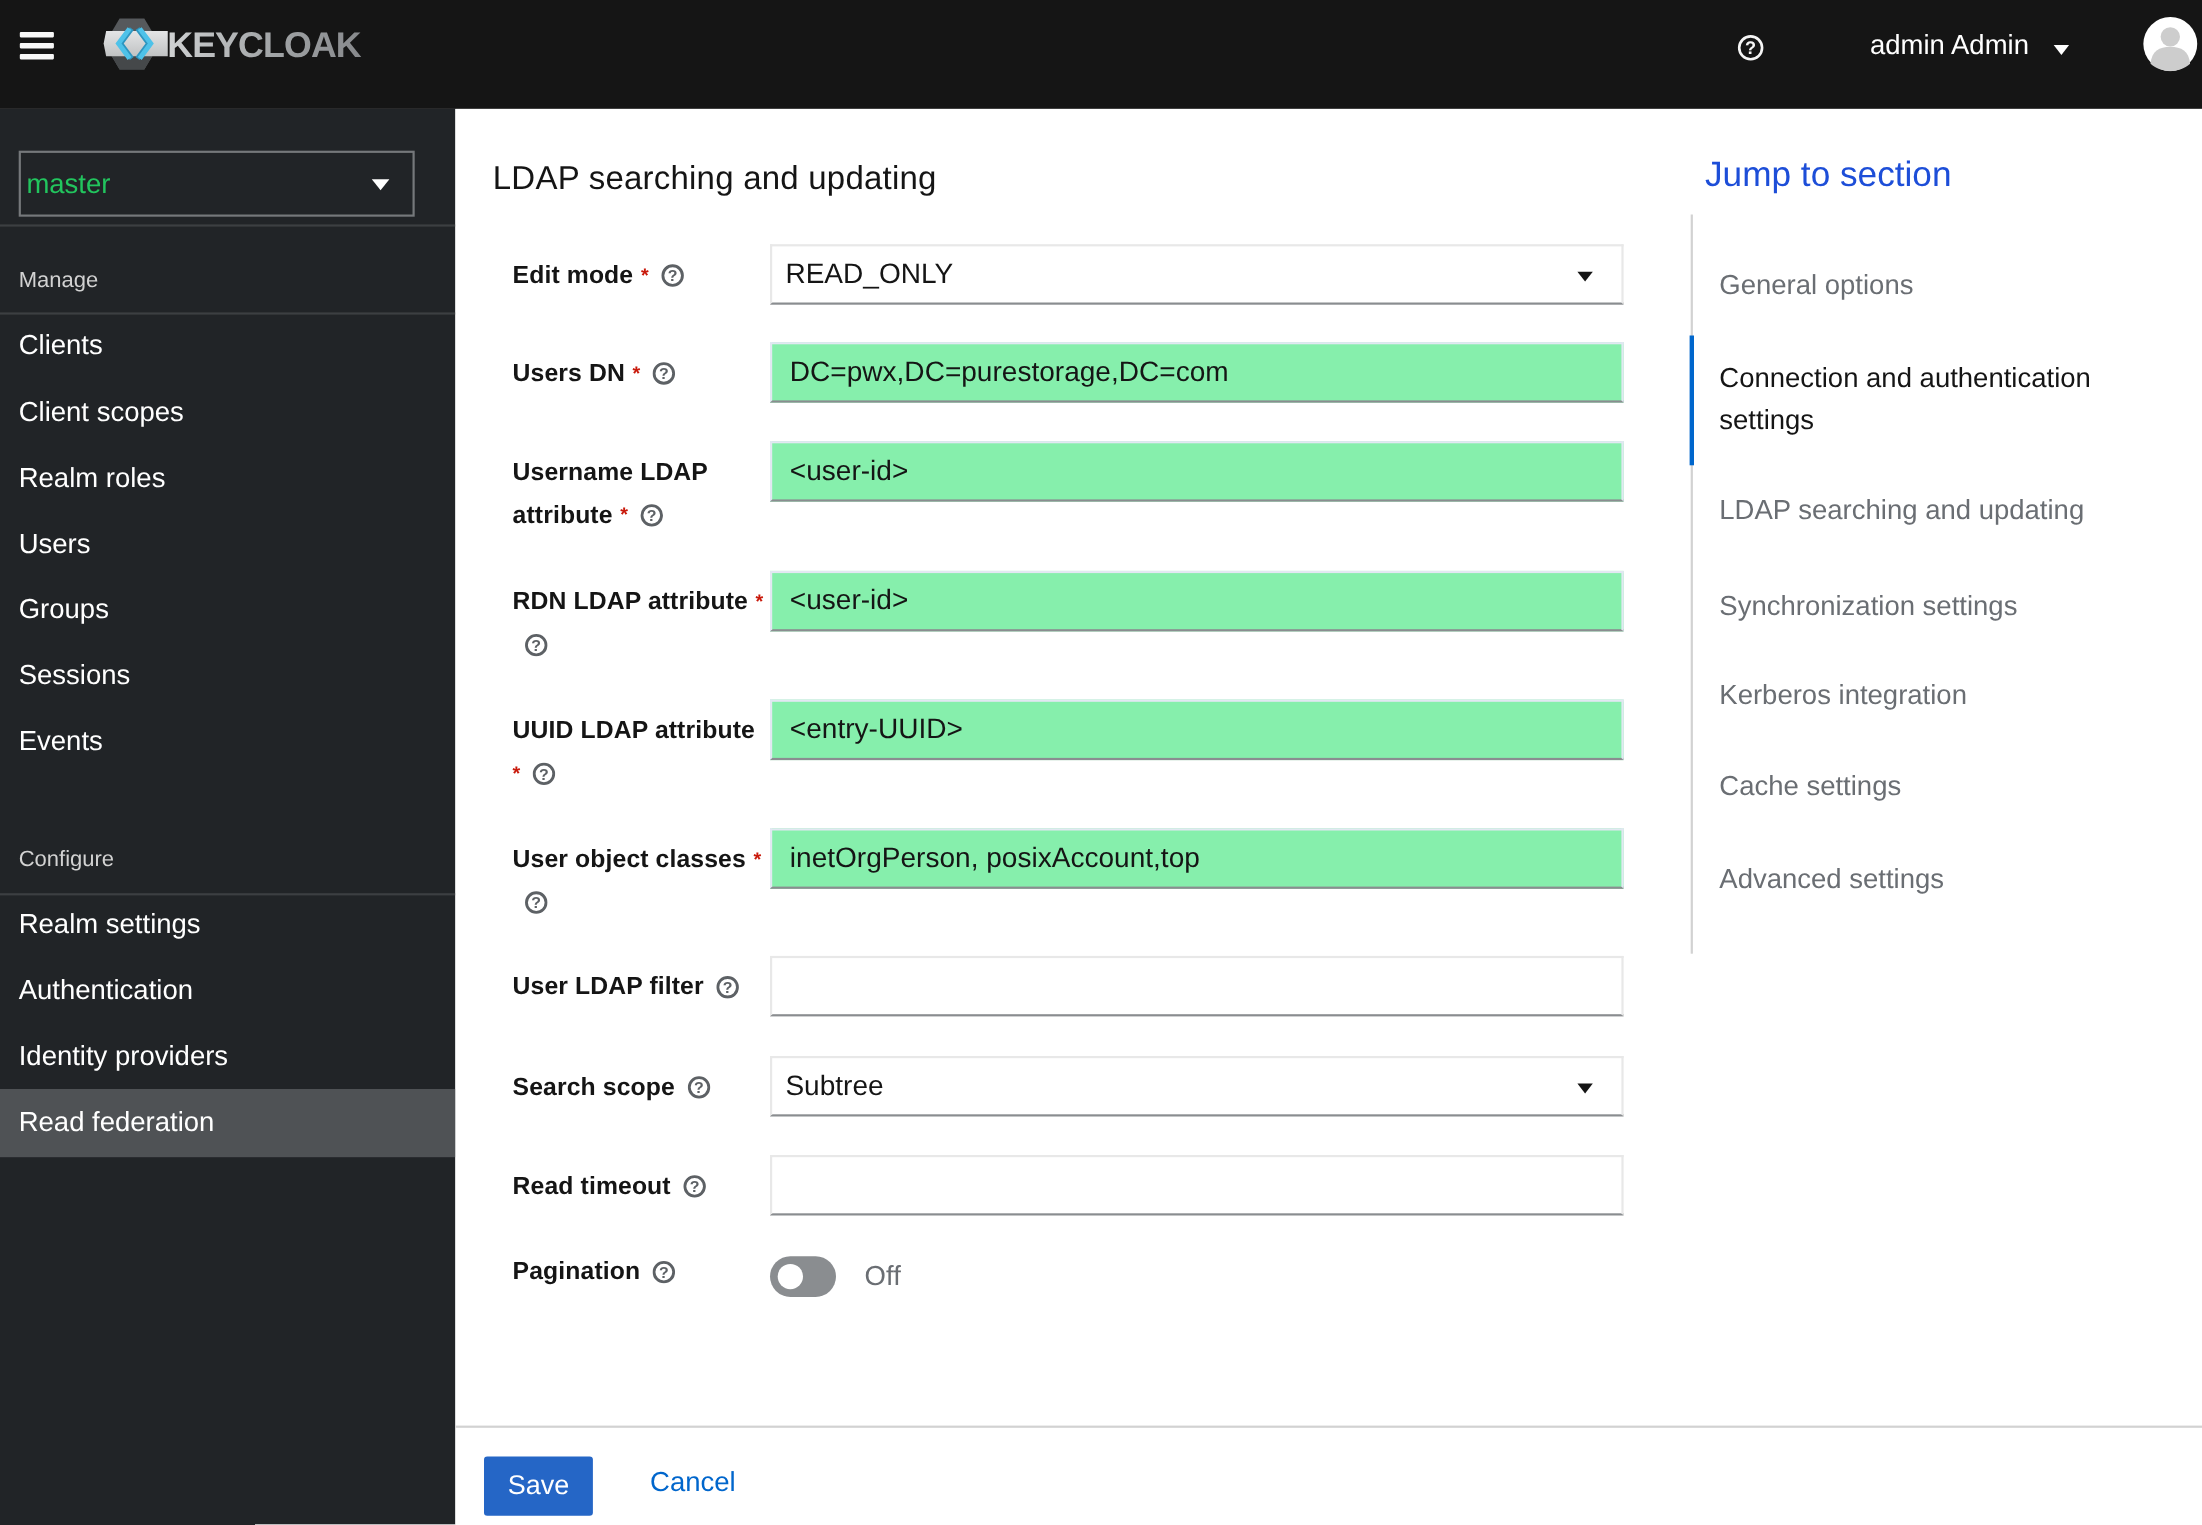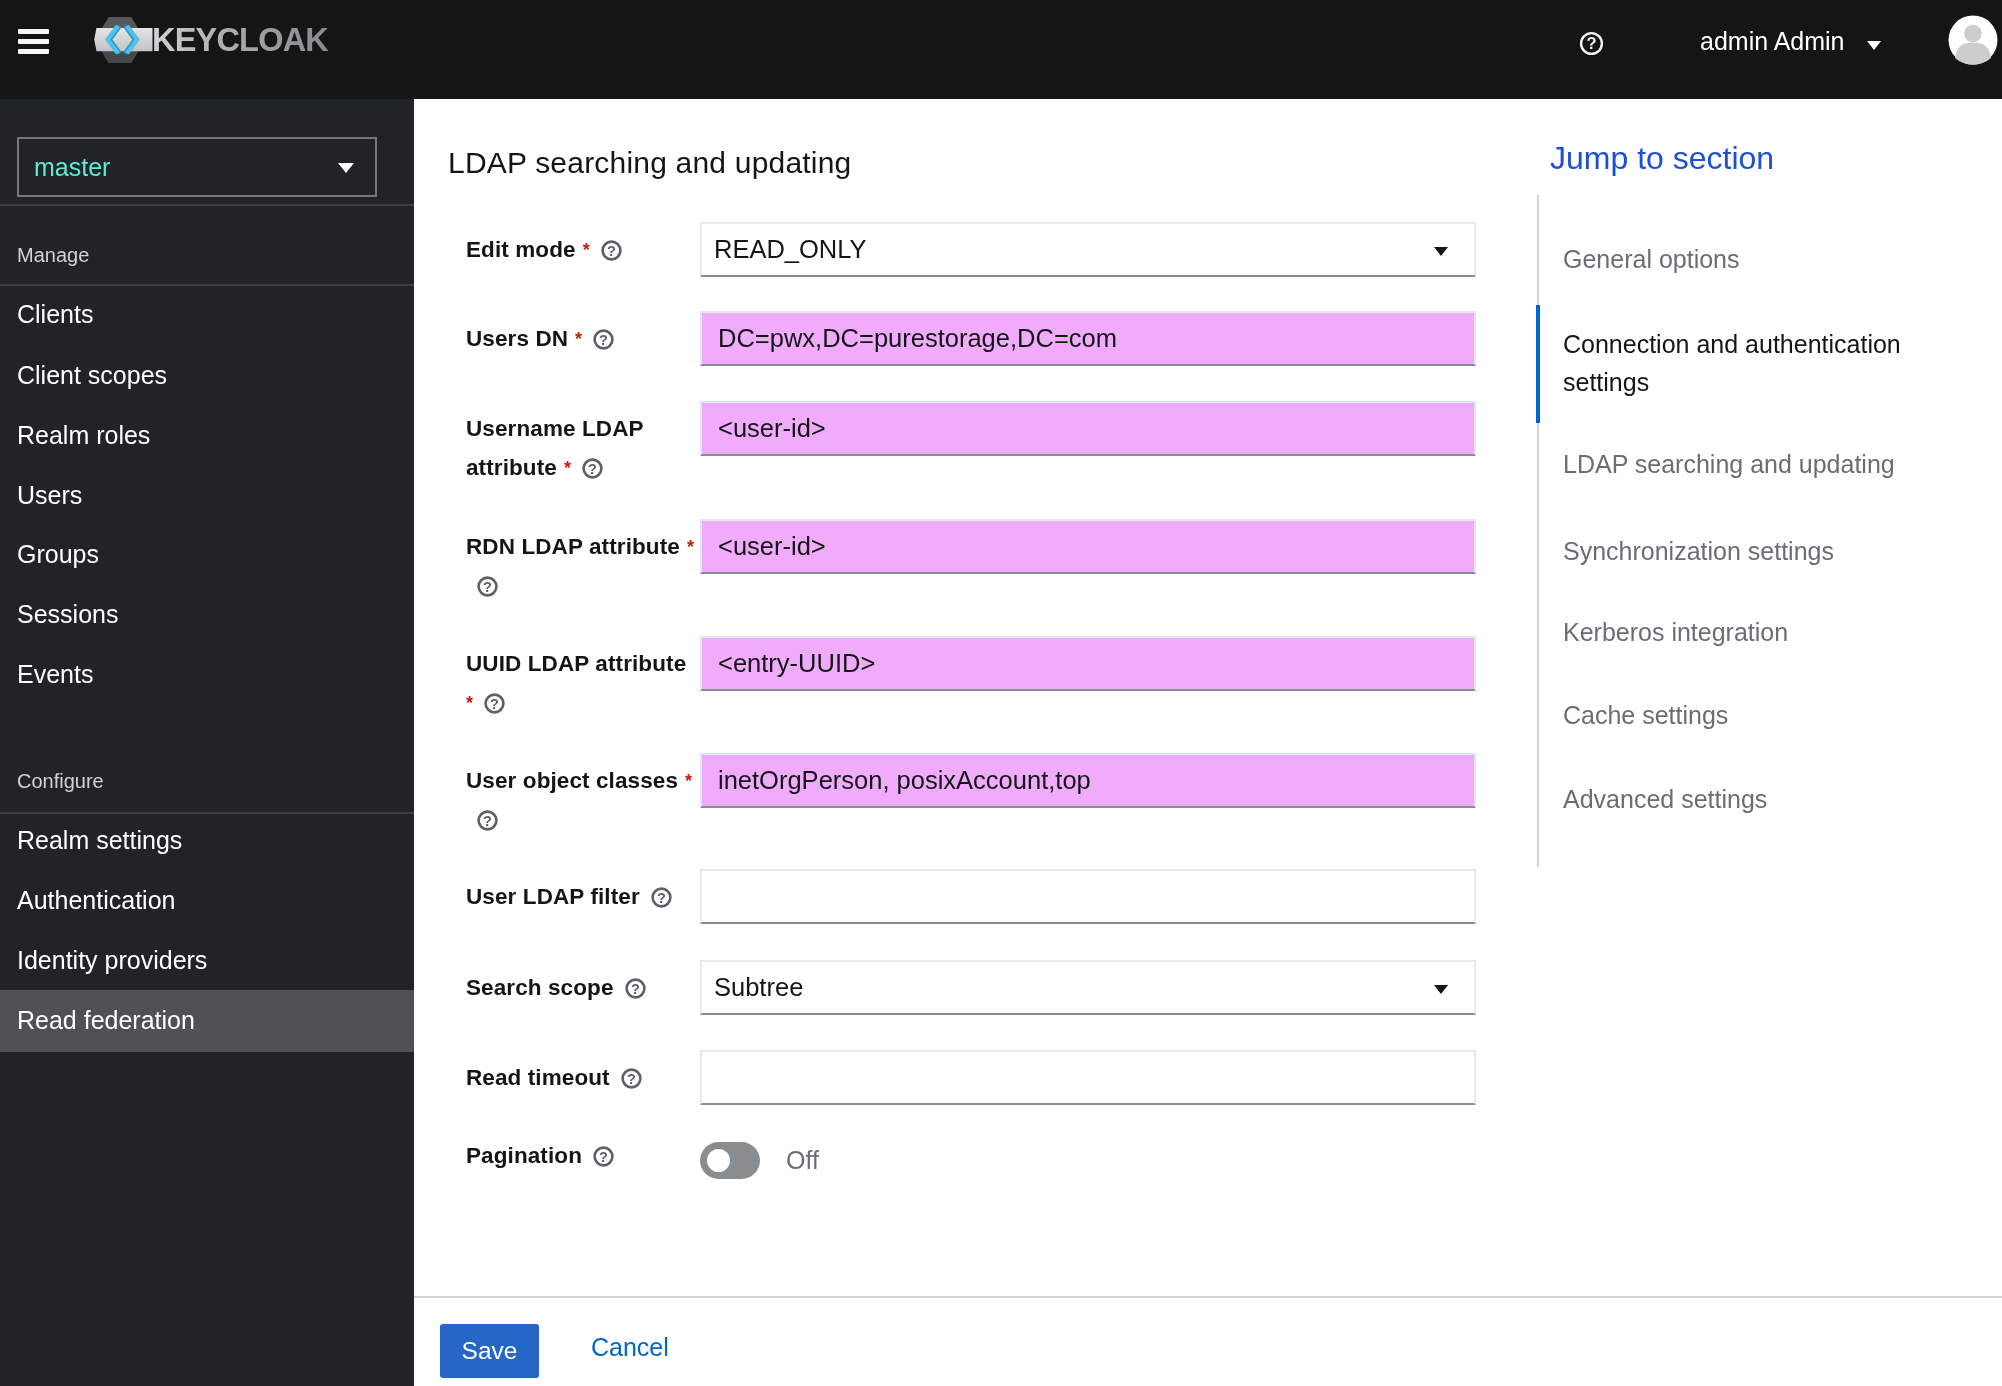--- a/index.html
+++ b/index.html
@@ -5,34 +5,34 @@
 *{margin:0;padding:0;box-sizing:border-box}
 html,body{width:2002px;height:1386px}
 body{position:relative;font-family:"Liberation Sans",sans-serif;background:#fff;overflow:hidden}
 #header{position:absolute;left:0;top:0;width:2002px;height:99px;background:#151515}
 #sidebar{position:absolute;left:0;top:99px;width:414px;height:1287px;background:#212427}
 #main{position:absolute;left:414px;top:99px;width:1588px;height:1287px;background:#fff}
 .burgerbar{position:absolute;left:18px;width:31px;height:5px;background:#f8f8f8;border-radius:1px}
 .hnav{position:absolute;color:#fff}
 .abs{position:absolute}
 
-#masterbox{position:absolute;left:17px;top:38px;width:360px;height:60px;border:2px solid #75787b;color:#5eead4;font-size:25px;line-height:56px;padding-left:15px}
+#masterbox{position:absolute;left:17px;top:38px;width:360px;height:60px;border:2px solid #75787b;color:#22c55e;font-size:25px;line-height:56px;padding-left:5px}
 #masterbox .caret{position:absolute;right:21px;top:24px;width:0;height:0;border-left:8.5px solid transparent;border-right:8.5px solid transparent;border-top:10px solid #fff}
 .sdiv{position:absolute;left:0;width:414px;height:2px;background:#3c3f42}
 .navtitle{position:absolute;left:17px;font-size:20px;color:#d2d2d2;line-height:1;white-space:nowrap}
 .navitem{position:absolute;left:17px;font-size:25px;color:#fff;line-height:1;white-space:nowrap}
 #selrow{position:absolute;left:0;top:891px;width:414px;height:62px;background:#4f5255}
 
 h1.t{position:absolute;left:34px;top:49px;font-size:30px;font-weight:400;color:#151515;line-height:1;letter-spacing:0.2px}
 .row{position:absolute;left:36px;width:1030px}
 .lbl{position:absolute;left:16px;top:8px;width:232px;font-weight:700;font-size:22.5px;line-height:39px;color:#151515;letter-spacing:0.1px}
 .req{color:#c9190b;font-size:18px;margin-left:7px;line-height:0;position:relative;top:-1px}
 .hicon{margin-left:11px;vertical-align:-3.5px}
 .tin{position:absolute;left:250px;top:0;width:776px;height:55px;background:#fff;border:2px solid #e8e8e8;border-bottom:2px solid #8a8d90;font-size:25.5px;line-height:50px;color:#151515;padding:0 16px;white-space:nowrap;overflow:hidden}
-.blue{background:#f0abfc;border-color:#e2e8f2 #e2e8f2 #8a8d90}
+.blue{background:#86efac;border-color:#e2e8f2 #e2e8f2 #8a8d90}
 .scaret{position:absolute;right:26px;top:23px;width:0;height:0;border-left:7.2px solid transparent;border-right:7.2px solid transparent;border-top:9.3px solid #151515}
 
 #togtrack{position:absolute;left:250px;top:0;width:60px;height:37px;background:#8a8d90;border-radius:18.5px}
 #togknob{position:absolute;left:7px;top:7px;width:23px;height:23px;background:#fff;border-radius:50%}
 #offlbl{position:absolute;left:336px;top:6px;font-size:25px;color:#6a6e73;line-height:1}
 
 #jumphead{position:absolute;left:1136px;top:43px;font-size:32px;color:#1d4ed8;line-height:1}
 #jline{position:absolute;left:1123px;top:96px;width:2px;height:672px;background:#d2d2d2}
 .jitem{position:absolute;left:1149px;width:346px;font-size:25px;line-height:37.5px;color:#6a6e73}
 .jactive{color:#151515}

